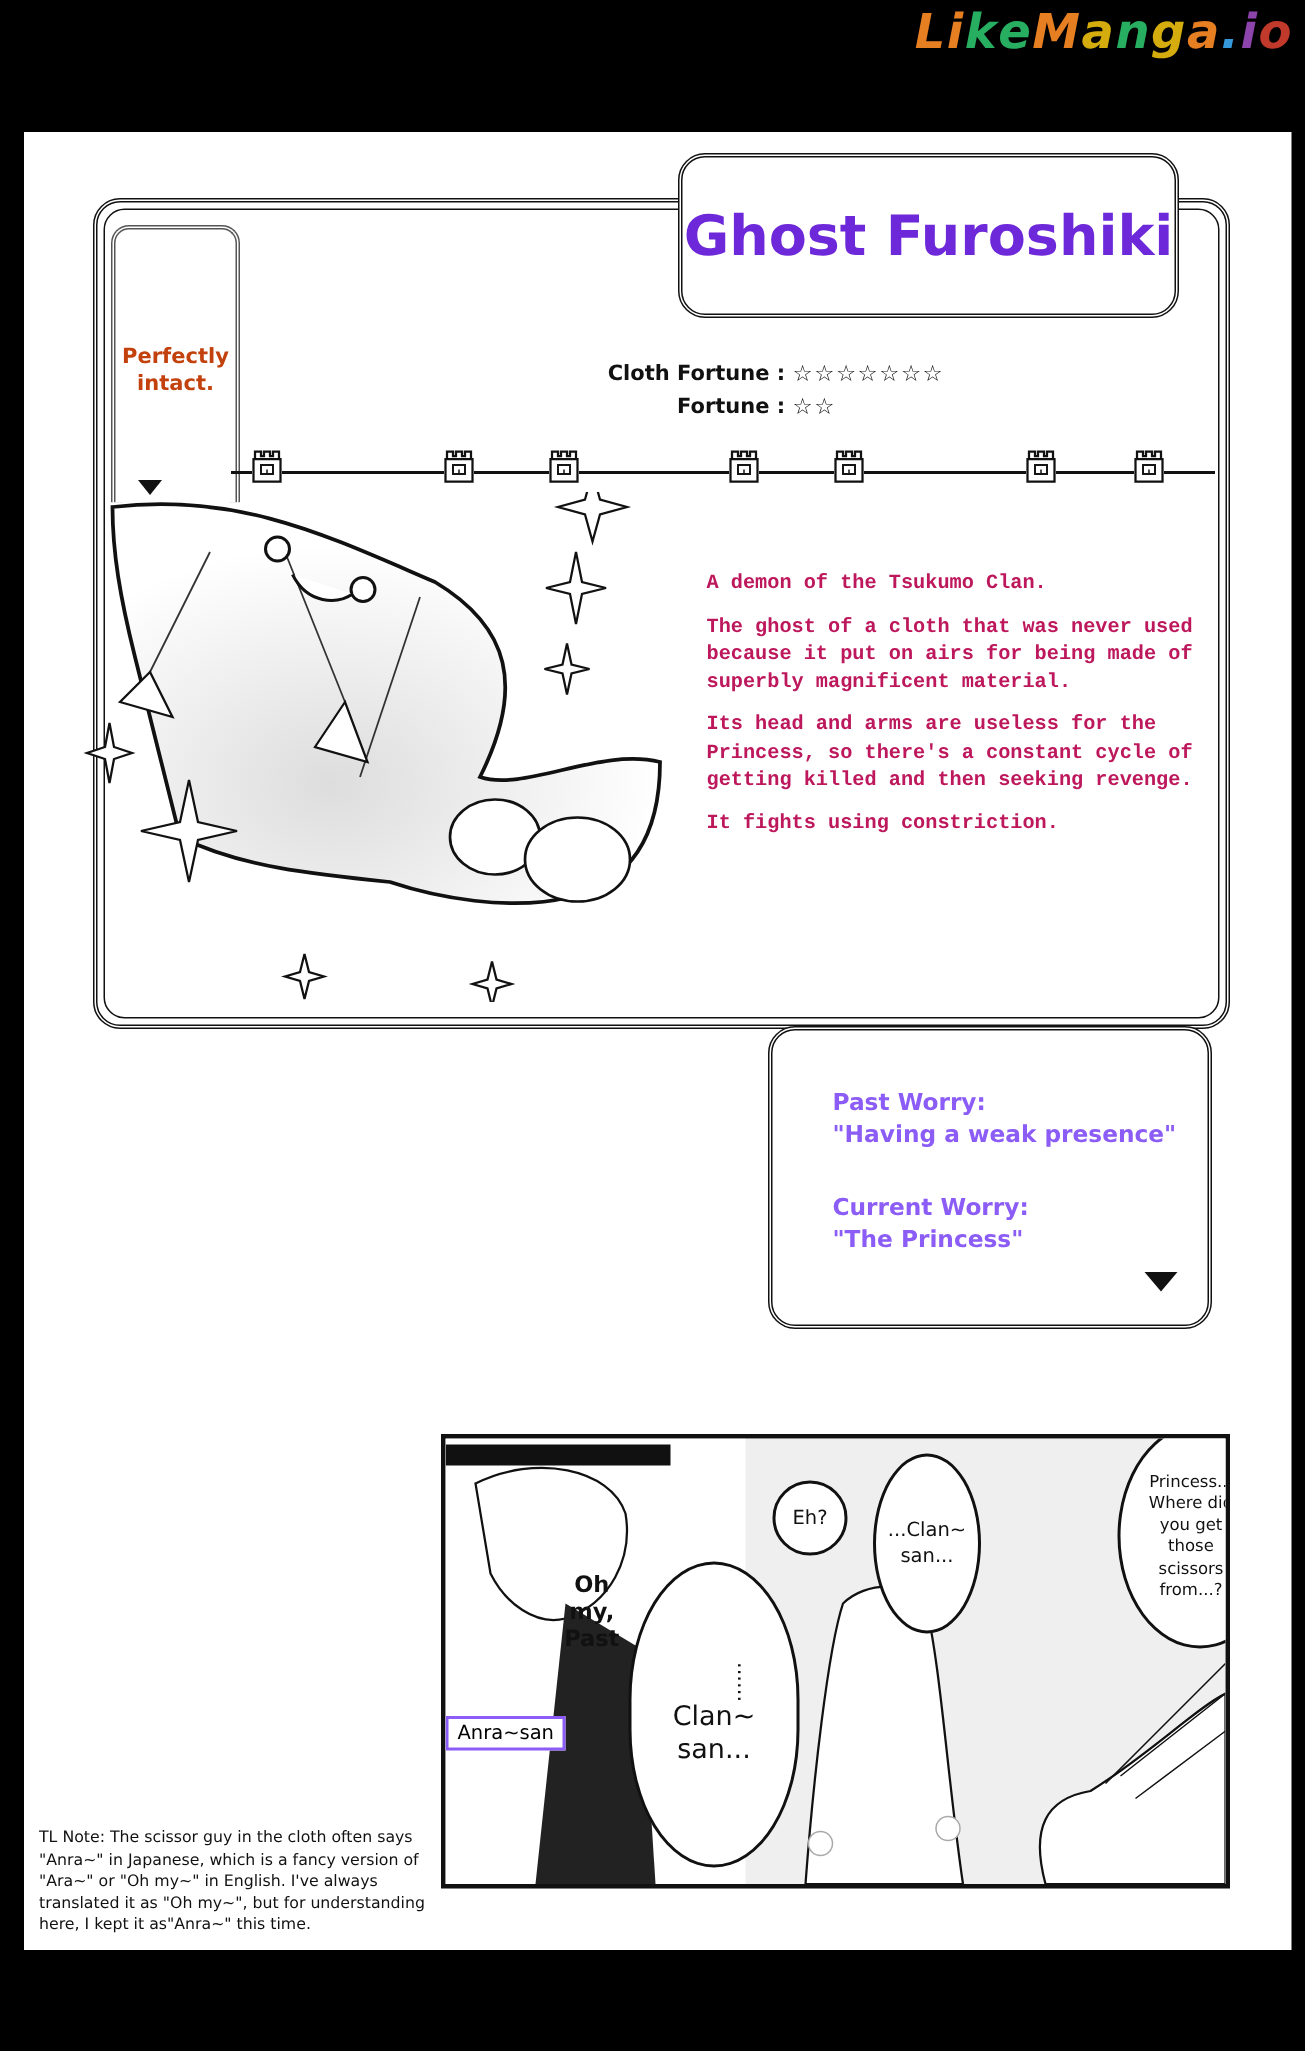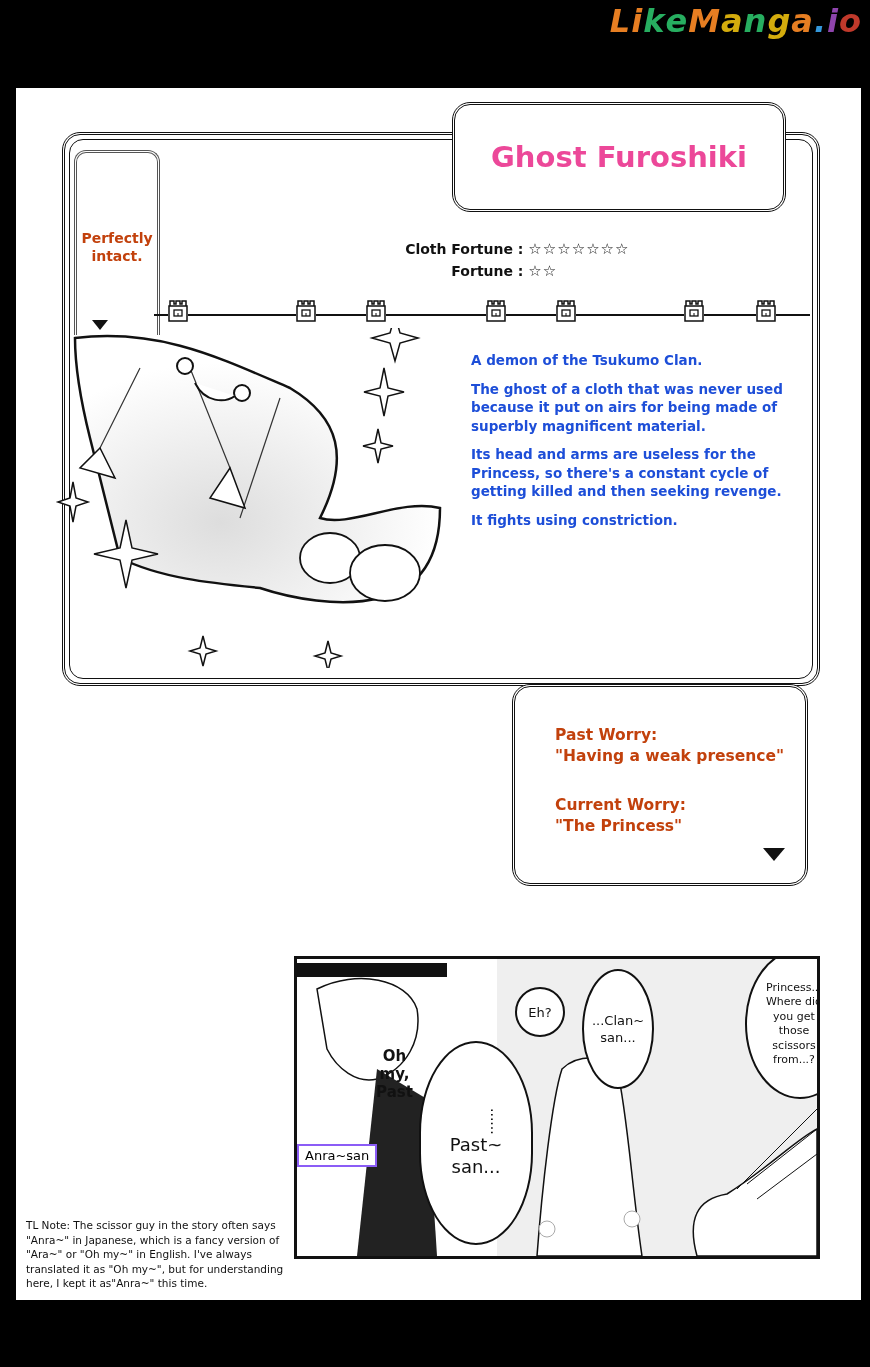--- a/index.html
+++ b/index.html
@@ -3,37 +3,37 @@
 <meta charset="utf-8">
 <style>
   html, body { margin:0; padding:0; }
   body { width:870px; height:1367px; background:#000; position:relative; overflow:hidden; font-family:"DejaVu Sans", sans-serif; }
   .logo { position:absolute; top:2px; right:8px; font-family:"DejaVu Sans", sans-serif; font-weight:bold; font-style:italic; font-size:32px; letter-spacing:1px; }
   .logo span { display:inline-block; }
   .page { position:absolute; left:16px; top:88px; width:845px; height:1212px; background:#fff; }
   .card { position:absolute; left:46px; top:44px; width:752px; height:548px; border:3px double #111; border-radius:18px; background:#fff; }
   .card-inner { position:absolute; inset:4px; border:1.5px solid #111; border-radius:14px; }
   .title-box { position:absolute; left:436px; top:14px; width:328px; height:104px; background:#fff; border:3px double #111; border-radius:18px; display:flex; align-items:center; justify-content:center; }
-  .title { font-size:29px; font-weight:bold; color:#ec4899; }
+  .title { font-size:37px; font-weight:bold; color:#6d28d9; }
   .status-box { position:absolute; left:58px; top:62px; width:80px; height:182px; border:3px double #555; border-bottom:none; border-radius:12px 12px 0 0; text-align:center; }
   .status-text { font-size:14px; font-weight:bold; margin-top:76px; line-height:18px; color:#c2410c; }
   .tri { width:0; height:0; border-left:8px solid transparent; border-right:8px solid transparent; border-top:10px solid #111; }
   .status-tri { position:absolute; left:76px; top:232px; }
   .stats { position:absolute; left:370px; top:150px; font-size:14px; font-weight:bold; color:#111; }
   .stat-row { display:flex; height:22px; align-items:center; }
   .stat-label { width:127px; text-align:right; }
   .stars { font-weight:normal; letter-spacing:1px; font-size:15px; }
   .divider { position:absolute; left:138px; top:226px; width:656px; height:2px; background:#111; }
   .castle { position:absolute; top:212px; width:20px; height:22px; background:#fff; }
   .castle svg { display:block; }
-  .desc { position:absolute; left:455px; top:263px; width:330px; font-size:13.5px; font-weight:bold; line-height:18.5px; color:#1d4ed8; }
+  .desc { position:absolute; left:455px; top:293px; width:330px; font-size:13.5px; font-weight:bold; line-height:18.5px; color:#be185d;font-family:Liberation Mono, monospace; }
   .desc p { margin:0 0 10px 0; }
   .illus { position:absolute; left:24px; top:240px; width:420px; height:340px; }
   .worry-box { position:absolute; left:496px; top:596px; width:290px; height:196px; border:3px double #111; border-radius:18px; background:#fff; }
-  .worry { position:absolute; left:40px; top:38px; font-size:15.5px; font-weight:bold; line-height:21px; color:#c2410c; }
+  .worry { position:absolute; left:40px; top:38px; font-size:15.5px; font-weight:bold; line-height:21px; color:#8b5cf6; }
   .worry .gap { height:28px; }
   .worry-tri { position:absolute; right:20px; bottom:22px; border-left:11px solid transparent; border-right:11px solid transparent; border-top:13px solid #111; }
   .panel { position:absolute; left:278px; top:868px; width:520px; height:297px; border:3px solid #111; background:#f3f3f3; overflow:hidden; }
   .bubble { position:absolute; background:#fff; border:2px solid #111; border-radius:50%; display:flex; align-items:center; justify-content:center; text-align:center; font-family:"DejaVu Sans", sans-serif; color:#111; }
   .caption { position:absolute; background:#fff; border:2px solid #8b5cf6; font-size:13px; padding:2px 6px; }
   .tl-note { position:absolute; left:10px; top:1130px; width:270px; font-size:10.5px; line-height:14.5px; color:#111; }
 </style>
 </head>
 <body>
 
@@ -173,22 +173,22 @@
       <path d="M80 110 L60 297 L140 297 L130 140 Z" fill="#222"></path>
       <path d="M240 297 C245 230 255 140 265 110 C280 95 310 95 320 110 C330 150 335 230 345 297 Z" fill="#fff" stroke="#111" stroke-width="1.5"></path>
       <circle cx="250" cy="270" r="8" fill="#fff" stroke="#aaa"></circle>
       <circle cx="335" cy="260" r="8" fill="#fff" stroke="#aaa"></circle>
       <path d="M400 297 C390 260 400 240 430 235 C470 210 500 180 520 170 L520 297 Z" fill="#fff" stroke="#111" stroke-width="1.5"></path>
       <path d="M440 230 L520 150 M450 225 L520 170 M460 240 L520 195" stroke="#111" stroke-width="1"></path>
     </svg>
     <div class="bubble" style="left:70px;top:70px;width:55px;height:90px;border:none;background:transparent;font-size:15px;font-weight:bold;line-height:18px;">Oh my, Past</div>
     <div class="bubble" style="left:122px;top:82px;width:110px;height:200px;border-radius:50%/45%;flex-direction:column;font-size:18px;">
       <span style="writing-mode:vertical-rl;font-size:14px;margin-left:40px">......</span>
-      <span style="width:70px;line-height:22px">Past~ san...</span>
+      <span style="width:70px;line-height:22px">Clan~ san...</span>
     </div>
     <div class="bubble" style="left:218px;top:28px;width:46px;height:46px;font-size:13px;">Eh?</div>
     <div class="bubble" style="left:285px;top:10px;width:72px;height:120px;border-radius:50%/50%;font-size:13px;line-height:17px;padding:0 4px;box-sizing:border-box;">...Clan~ san...</div>
     <div class="bubble" style="left:448px;top:-10px;width:110px;height:150px;font-size:11px;line-height:14.5px;padding:0 22px 0 10px;box-sizing:border-box;">Princess... Where did you get those scissors from...?</div>
     <div class="caption" style="left:0;top:185px;">Anra~san</div>
   </div>
 
-  <div class="tl-note">TL Note: The scissor guy in the story often says "Anra~" in Japanese, which is a fancy version of "Ara~" or "Oh my~" in English. I've always translated it as "Oh my~", but for understanding here, I kept it as"Anra~" this time.</div>
+  <div class="tl-note">TL Note: The scissor guy in the cloth often says "Anra~" in Japanese, which is a fancy version of "Ara~" or "Oh my~" in English. I've always translated it as "Oh my~", but for understanding here, I kept it as"Anra~" this time.</div>
 </div>
 
 </body></html>

